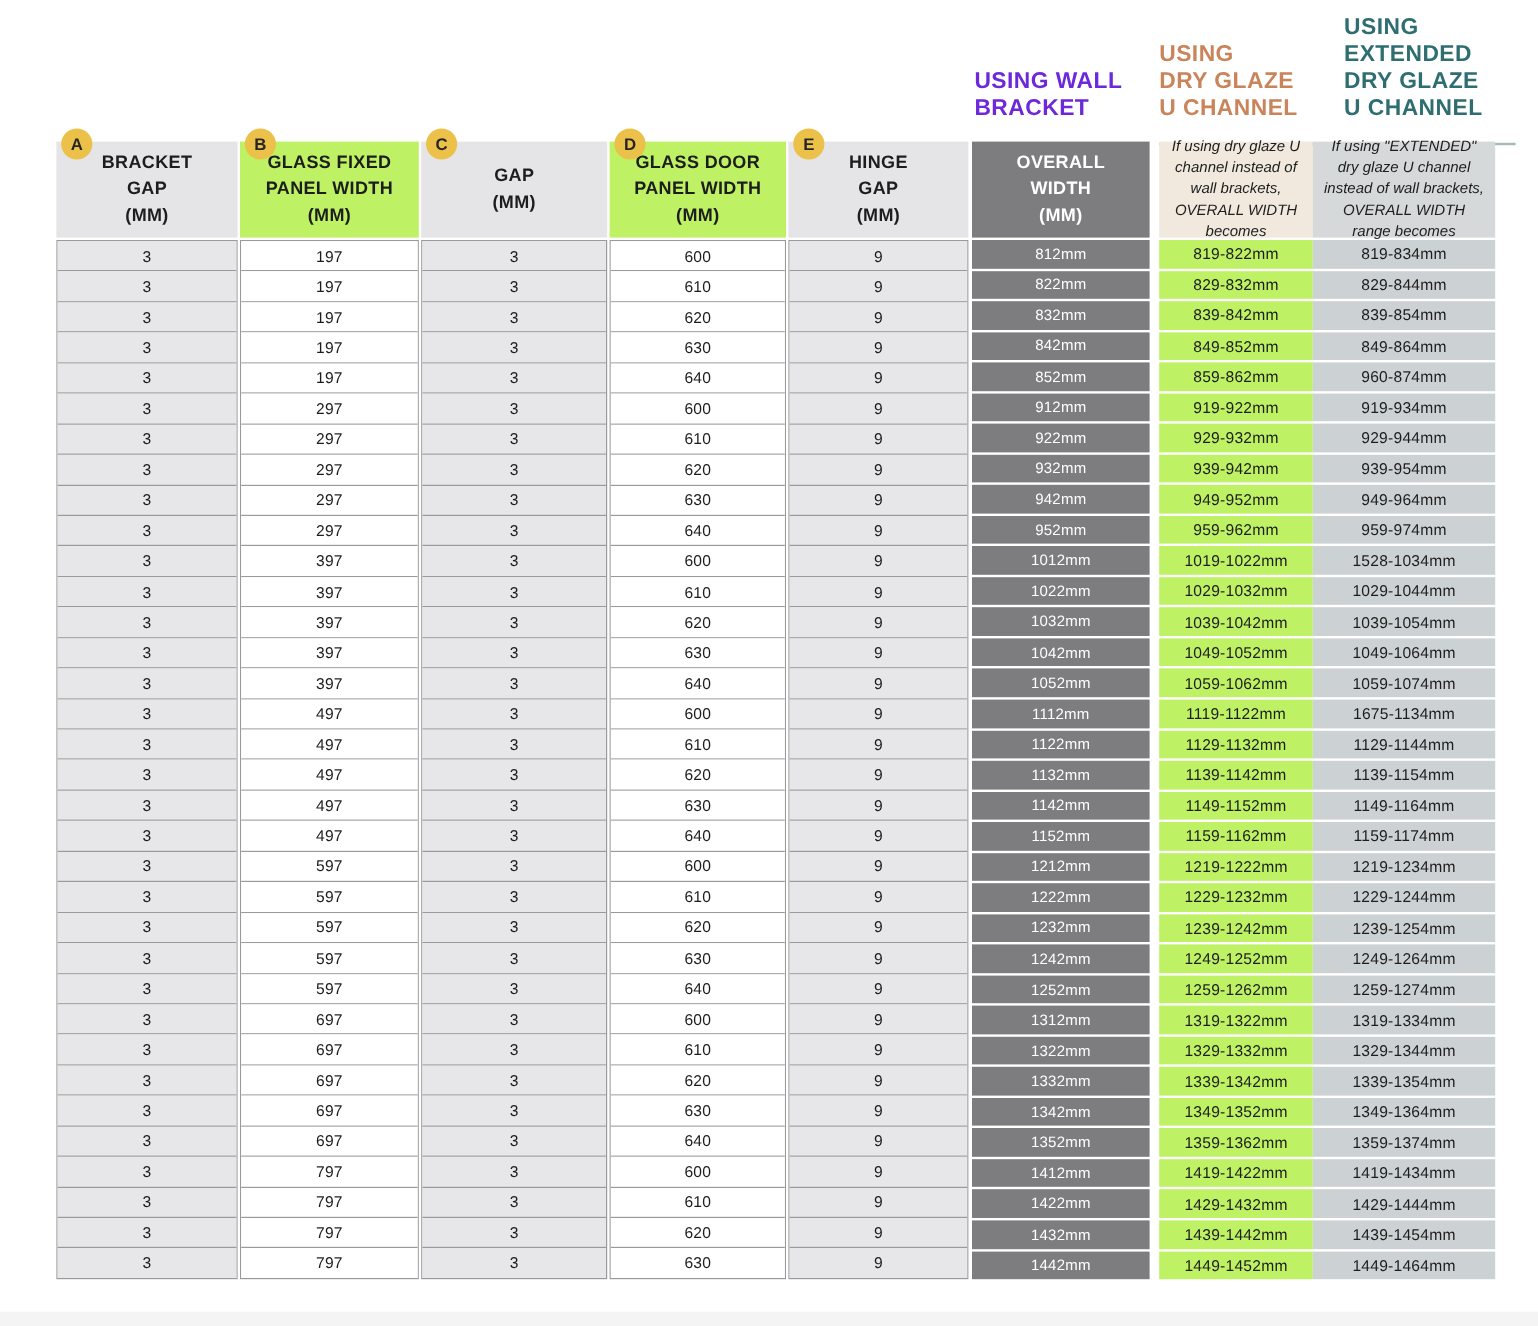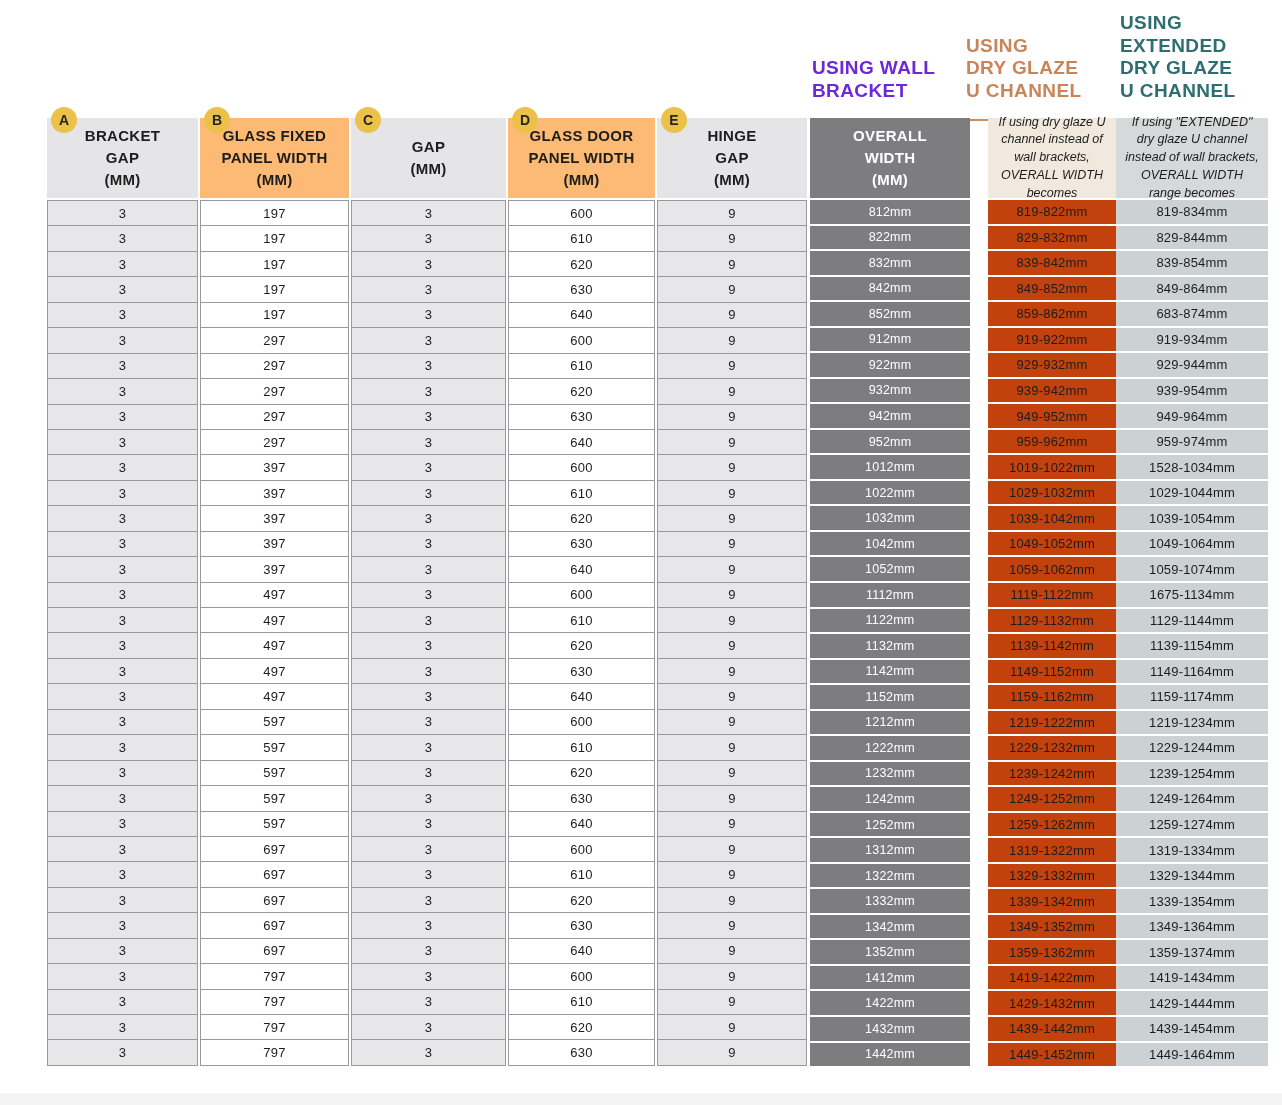--- a/index.html
+++ b/index.html
@@ -19,31 +19,31 @@
   .gh-ext  { left:1120px; width:143px; color:#2e6e70; border-bottom:2px solid #a3b9ba; }
 
   
   .table { position:absolute; left:47px; top:118px; display:flex; }
   .col { position:relative; }
   .colA { width:151px; margin-right:2px; }
   .colB { width:149px; margin-right:2px; }
   .colC { width:155px; margin-right:2px; }
   .colD { width:147px; margin-right:2px; }
   .colE { width:150px; margin-right:3px; }
-  .colF { width:160px; margin-right:18px;border-radius:23px; }
+  .colF { width:148px; margin-right:8px;border-radius:23px; }
   .colG { width:128px; }
   .colH { width:152px; }
 
   .hdr {
     height:80px; display:flex; align-items:center; justify-content:center; text-align:center;
     white-space:pre-line; font-weight:bold; font-size:15px; line-height:1.45; letter-spacing:0.3px;
     box-sizing:border-box;
   }
   .colA .hdr, .colC .hdr, .colE .hdr { background:#e5e5e7; }
-  .colB .hdr, .colD .hdr { background:#fdba74; }
+  .colB .hdr, .colD .hdr { background:#bef264; }
   .colF .hdr { background:#7d7d7f; color:#ffffff; }
   .colG .hdr { background:#f1e9dd; }
   .colH .hdr { background:#d5d9da; }
   .hdr-italic {
     font-weight:normal; font-style:italic; font-size:12.5px; line-height:1.42;
     letter-spacing:0; padding:0 9px; white-space:normal;
   }
 
   .body { margin-top:2px; height:866px; display:flex; flex-direction:column; box-sizing:border-box; }
   .bordered { border:1px solid #9a9a9a; }
@@ -51,21 +51,21 @@
   .bordered .cell:last-child { border-bottom:none; }
   .gapped { gap:2px; }
 
   .cell {
     flex:1; display:flex; align-items:center; justify-content:center;
     font-size:13px; letter-spacing:0.2px;
   }
   .colA .cell, .colC .cell, .colE .cell { background:#e7e7e9; }
   .colB .cell, .colD .cell { background:#ffffff; }
   .colF .cell { background:#7d7d7f; color:#ffffff; font-size:12.5px; }
-  .colG .cell { background:#c2410c;text-align:right; }
+  .colG .cell { background:#bef264;text-align:right; }
   .colH .cell { background:#ccd2d3; }
 
   .badge {
     position:absolute; top:-11px; left:4px; width:26px; height:26px; border-radius:50%;
     background:#ecc14a; display:flex; align-items:center; justify-content:center;
     font-weight:bold; font-size:14px; color:#262626; z-index:2;
   }
 
   .bottom-strip {
     position:absolute; left:0; top:1093px; width:1282px; height:12px; background:#f4f4f4;
@@ -384,21 +384,21 @@
         </div>
     </div>
 
     <div class="col colH">
       <div class="hdr hdr-italic">If using "EXTENDED" dry glaze U channel instead of wall brackets, OVERALL WIDTH range becomes</div>
       <div class="body gapped">
           <div class="cell">819-834mm</div>
           <div class="cell">829-844mm</div>
           <div class="cell">839-854mm</div>
           <div class="cell">849-864mm</div>
-          <div class="cell">683-874mm</div>
+          <div class="cell">960-874mm</div>
           <div class="cell">919-934mm</div>
           <div class="cell">929-944mm</div>
           <div class="cell">939-954mm</div>
           <div class="cell">949-964mm</div>
           <div class="cell">959-974mm</div>
           <div class="cell">1528-1034mm</div>
           <div class="cell">1029-1044mm</div>
           <div class="cell">1039-1054mm</div>
           <div class="cell">1049-1064mm</div>
           <div class="cell">1059-1074mm</div>

